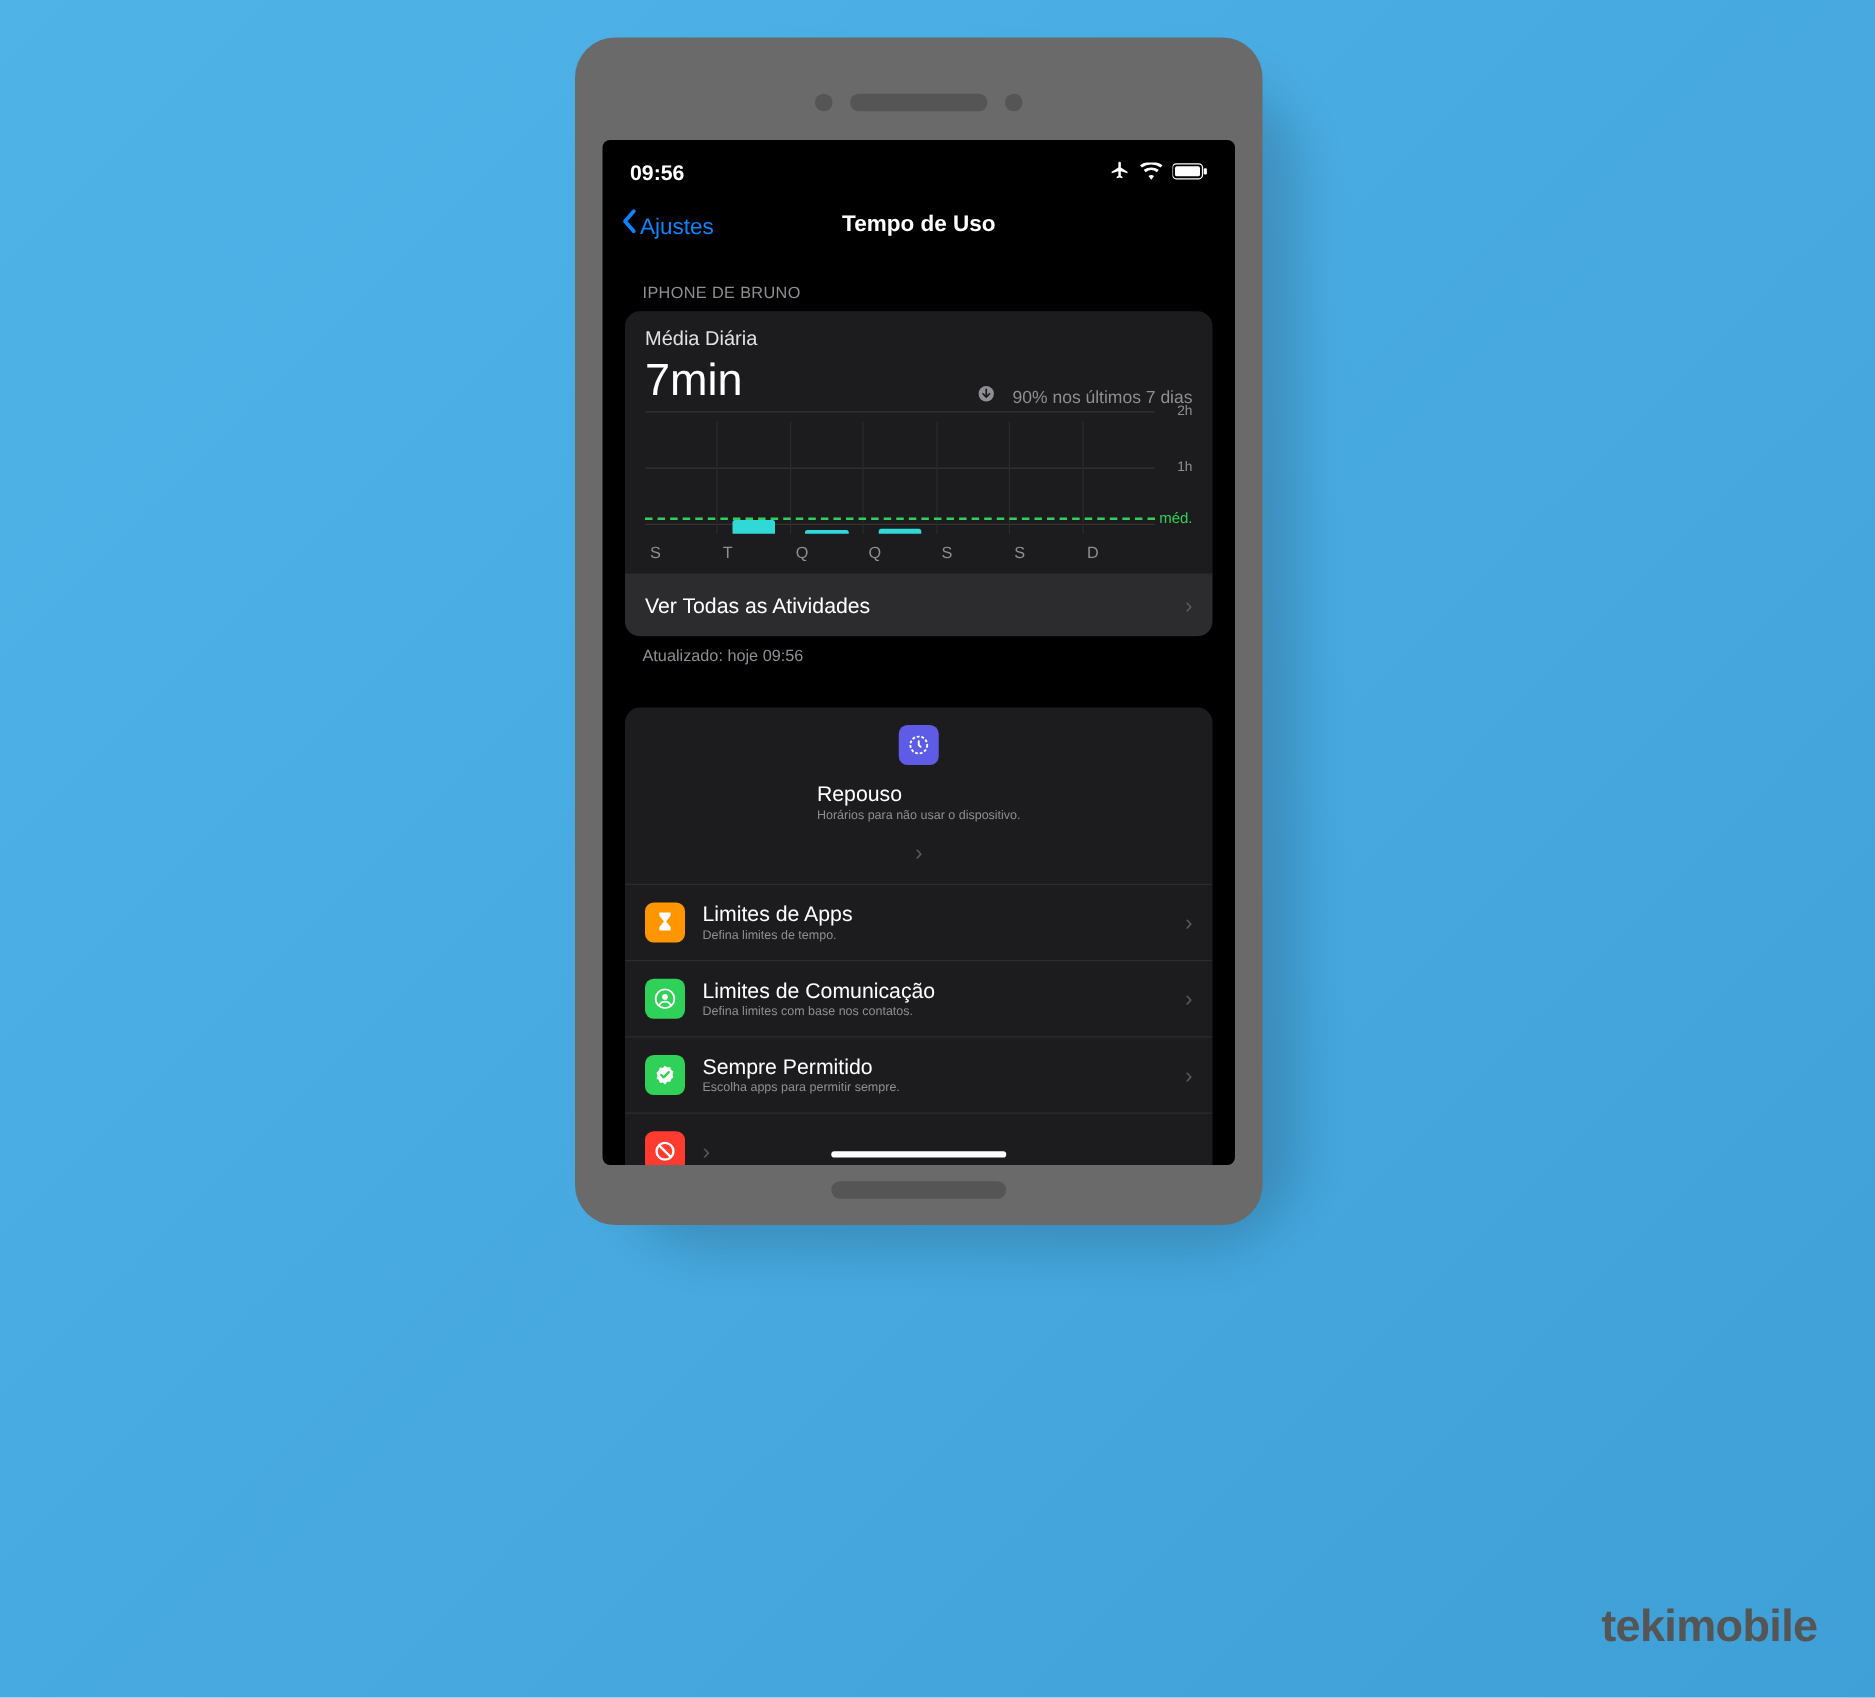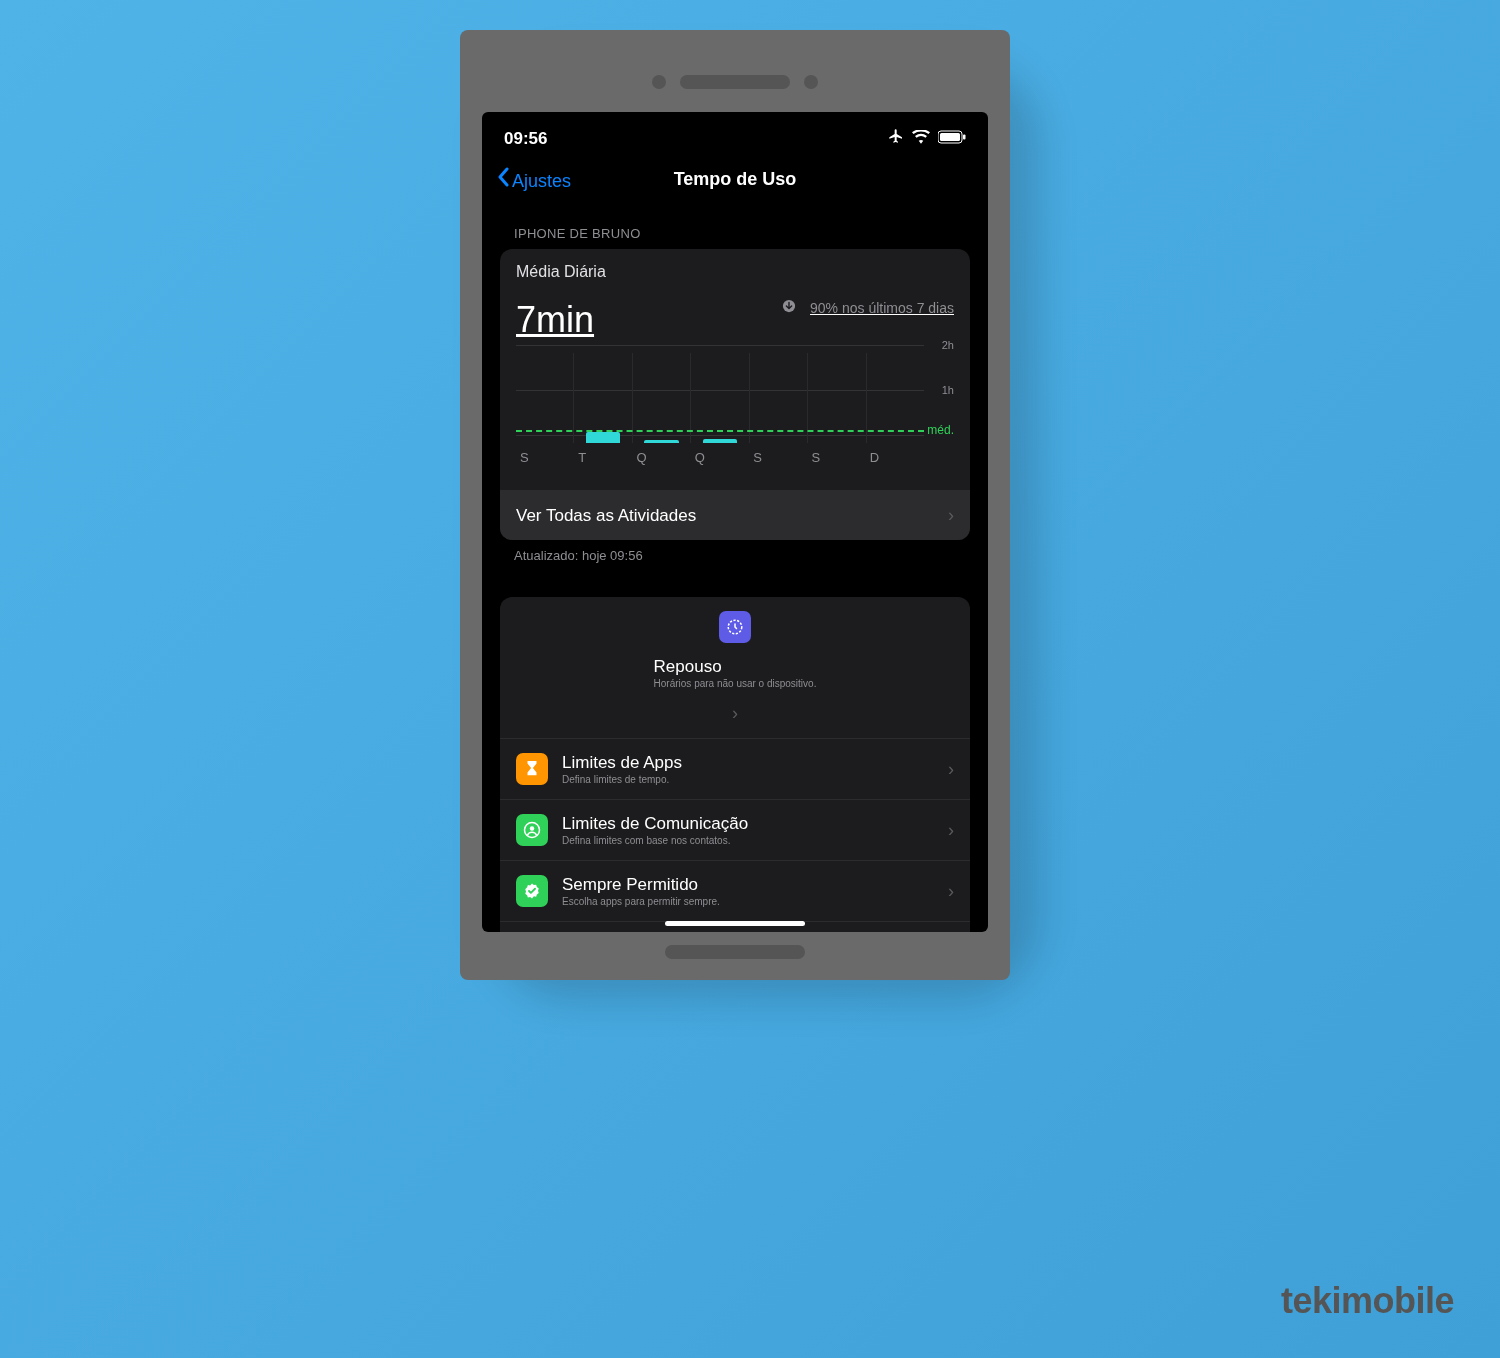--- a/index.html
+++ b/index.html
@@ -19,21 +19,21 @@
     border-radius: 80px;
     filter: blur(18px);
   }
   .phone {
     position: absolute;
     top: 30px;
     left: 460px;
     width: 550px;
     height: 950px;
     background: #6a6a6a;
-    border-radius: 8px;
+    border-radius: 32px;
     padding: 22px;
   }
   .phone-top {
     height: 60px;
     display: flex;
     justify-content: center;
     align-items: center;
     gap: 14px;
   }
   .speaker-dot { width: 14px; height: 14px; background: #555; border-radius: 50%; }
@@ -80,23 +80,23 @@
     color: #8e8e93;
     font-size: 13px;
     padding: 16px 14px 8px;
     letter-spacing: 0.3px;
   }
   .card {
     background: #1c1c1e;
     border-radius: 12px;
     overflow: hidden;
   }
-  .daily-avg { padding: 14px 16px 25px; }
+  .daily-avg { padding: 14px 16px 10px; }
   .avg-label { font-size: 16px; color: #e0e0e5; }
-  .avg-row { display: flex; justify-content: space-between; align-items: flex-start; margin-top: 18px; text-decoration: underline;}
+  .avg-row { display: flex; justify-content: space-between; align-items: flex-end; margin-top: 2px;}
   .avg-value { font-size: 36px; font-weight: 400; color: #fff; }
   .avg-trend { font-size: 14px; color: #8e8e93; display: flex; align-items: center; gap: 14px;}
   .chart { position: relative; height: 120px; margin-top: 4px; }
   .chart-grid { position: absolute; left: 0; top: 0; width: calc(100% - 30px); height: 100%; }
   .grid-line { position: absolute; left: 0; right: 0; border-top: 1px solid #333; }
   .grid-label { position: absolute; right: 0; font-size: 11px; color: #8e8e93; transform: translateY(-50%); text-align: center; }
   .avg-line {
     position: absolute; left: 0; width: calc(100% - 30px);
     border-top: 2px dashed #30d158;
   }

